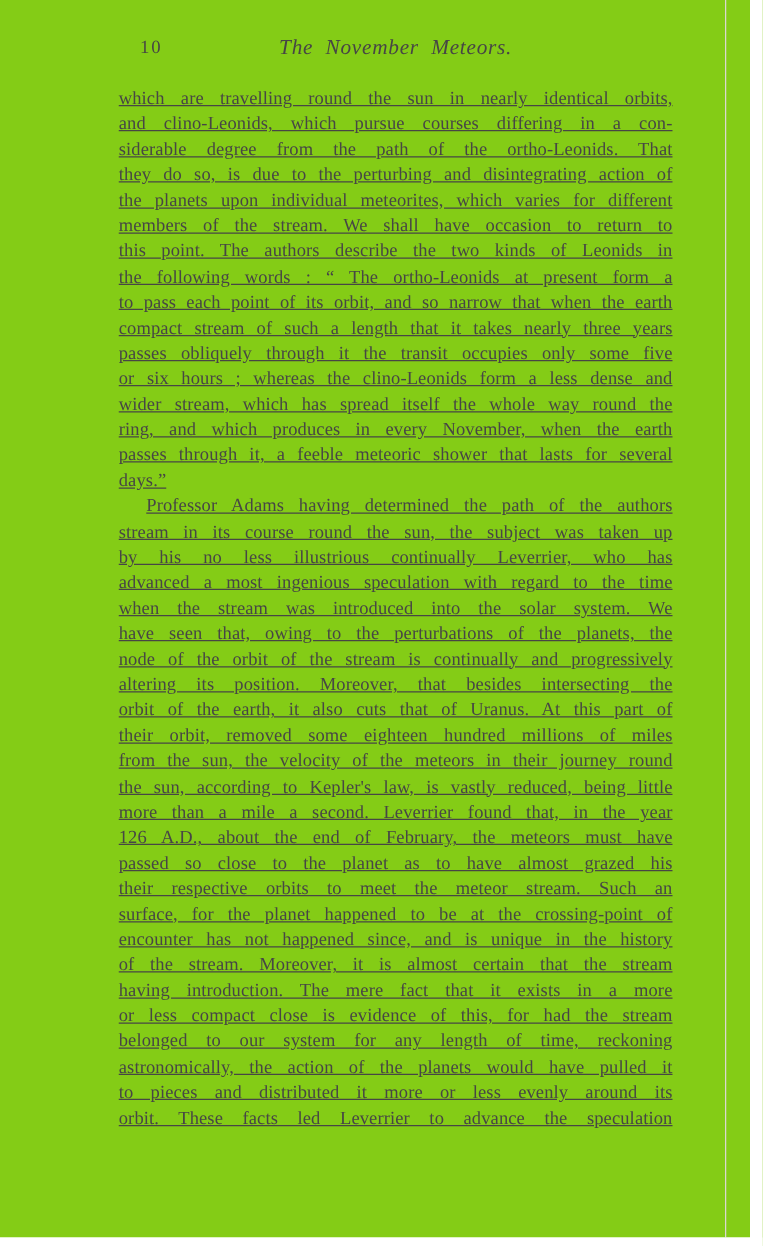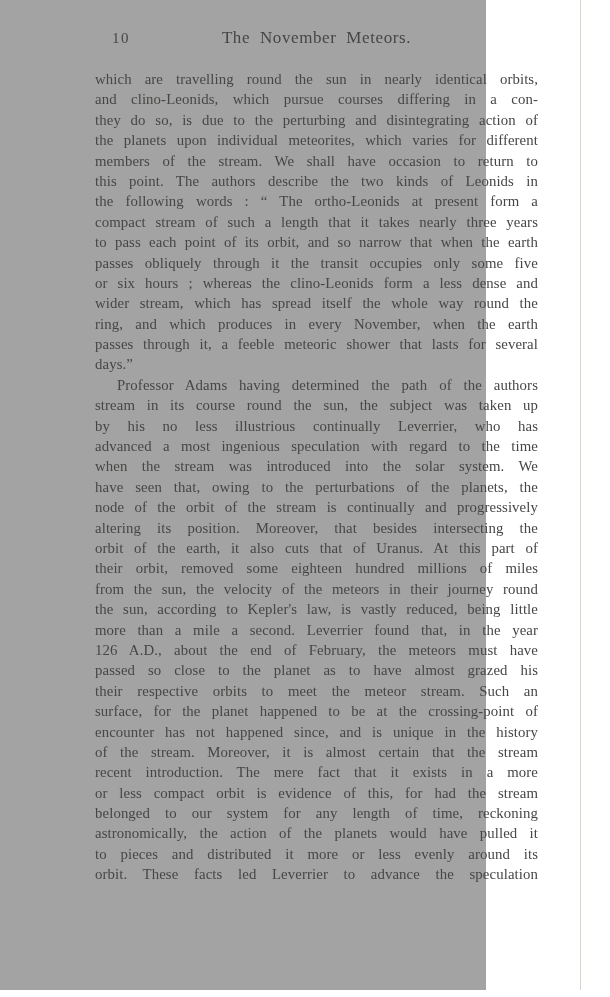--- a/index.html
+++ b/index.html
@@ -10,23 +10,23 @@
   body {
     width: 610px;
     height: 997px;
     position: relative;
     font-family: "Liberation Serif", serif;
     overflow: hidden;
   }
   .scan-page {
     position: absolute;
     left: 0; top: 0;
-    width: 486px;
+    width: 600px;
     height: 990px;
-    background: #a3a3a3;
+    background: #84cc16;
   }
   .scan-edge-line {
     position: absolute;
     left: 580px;
     top: 0;
     width: 1px;
     height: 990px;
     background: #dbd7d0;
   }
   .bottom-strip {
@@ -56,38 +56,40 @@
     font-size: 15px;
     letter-spacing: 1.5px;
     font-variant: small-caps;
   }
   .head-title {
     position: absolute;
     left: 0;
     right: 0;
     top: 0;
     text-align: center;
+    font-style: italic;
     font-size: 17px;
     letter-spacing: 0.6px;
     word-spacing: 5px;
   }
   .body-text {
     font-size: 14.8px;
   }
   .paragraph {
     margin: 0;
     padding: 0;
   }
   .line {
     height: 20.4px;
     line-height: 20.4px;
     text-align: justify;
     text-align-last: justify;
     white-space: normal;
     letter-spacing: 0.1px;
+    text-decoration: underline;
   }
   .line.last-line {
     text-align-last: left;
   }
   .line.first-indent {
     text-indent: 22px;
   }
 </style>
 </head>
 <body>
@@ -98,27 +100,28 @@
   <div class="text-column">
     <div class="running-head">
       <span class="page-number">10</span>
       <span class="head-title">The November Meteors.</span>
     </div>
 
     <div class="body-text">
         <div class="paragraph">
           <div class="line">which are travelling round the sun in nearly identical orbits,</div>
           <div class="line">and clino-Leonids, which pursue courses differing in a con-</div>
+          <div class="line">siderable degree from the path of the ortho-Leonids.  That</div>
           <div class="line">they do so, is due to the perturbing and disintegrating action of</div>
           <div class="line">the planets upon individual meteorites, which varies for different</div>
           <div class="line">members of the stream.  We shall have occasion to return to</div>
           <div class="line">this point.  The authors describe the two kinds of Leonids in</div>
           <div class="line">the following words : “ The ortho-Leonids at present form a</div>
+          <div class="line">to pass each point of its orbit, and so narrow that when the earth</div>
           <div class="line">compact stream of such a length that it takes nearly three years</div>
-          <div class="line">to pass each point of its orbit, and so narrow that when the earth</div>
           <div class="line">passes obliquely through it the transit occupies only some five</div>
           <div class="line">or six hours ; whereas the clino-Leonids form a less dense and</div>
           <div class="line">wider stream, which has spread itself the whole way round the</div>
           <div class="line">ring, and which produces in every November, when the earth</div>
           <div class="line">passes through it, a feeble meteoric shower that lasts for several</div>
           <div class="line last-line">days.”</div>
         </div>
         <div class="paragraph">
           <div class="line first-indent">Professor Adams having determined the path of the authors</div>
           <div class="line">stream in its course round the sun, the subject was taken up</div>
@@ -132,22 +135,22 @@
           <div class="line">their orbit, removed some eighteen hundred millions of miles</div>
           <div class="line">from the sun, the velocity of the meteors in their journey round</div>
           <div class="line">the sun, according to Kepler's law, is vastly reduced, being little</div>
           <div class="line">more than a mile a second.  Leverrier found that, in the year</div>
           <div class="line">126 A.D., about the end of February, the meteors must have</div>
           <div class="line">passed so close to the planet as to have almost grazed his</div>
           <div class="line">their respective orbits to meet the meteor stream.  Such an</div>
           <div class="line">surface, for the planet happened to be at the crossing-point of</div>
           <div class="line">encounter has not happened since, and is unique in the history</div>
           <div class="line">of the stream.  Moreover, it is almost certain that the stream</div>
-          <div class="line">recent introduction.  The mere fact that it exists in a more</div>
-          <div class="line">or less compact orbit is evidence of this, for had the stream</div>
+          <div class="line">having introduction.  The mere fact that it exists in a more</div>
+          <div class="line">or less compact close is evidence of this, for had the stream</div>
           <div class="line">belonged to our system for any length of time, reckoning</div>
           <div class="line">astronomically, the action of the planets would have pulled it</div>
           <div class="line">to pieces and distributed it more or less evenly around its</div>
           <div class="line">orbit.  These facts led Leverrier to advance the speculation</div>
         </div>
       </div>
   </div>
 </div>
 
 <div class="bottom-strip"></div>

